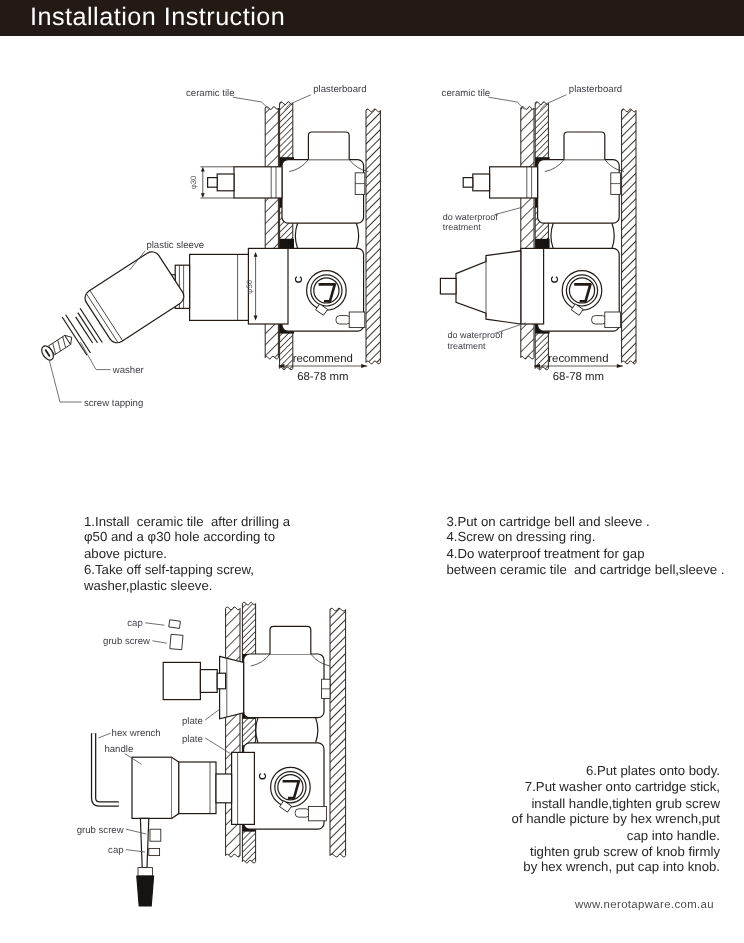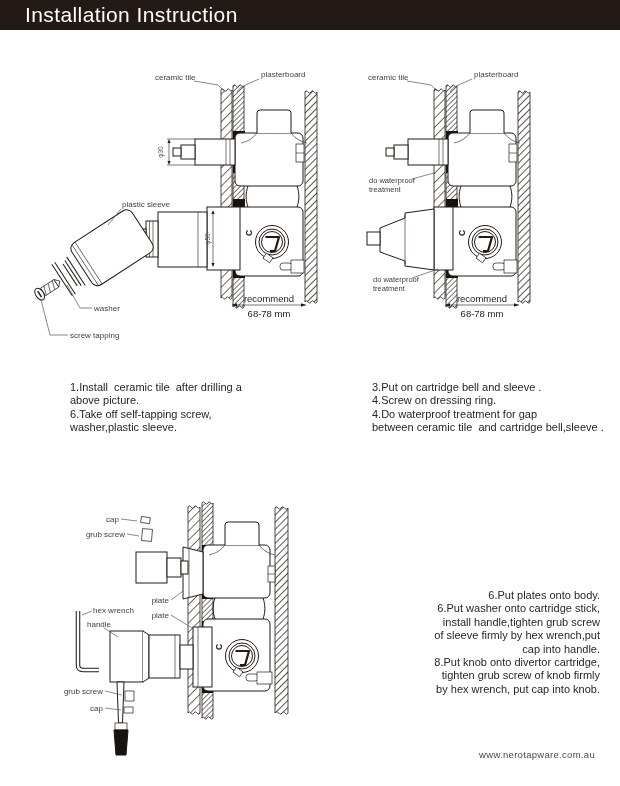--- a/index.html
+++ b/index.html
@@ -10,21 +10,21 @@
   .header-bar{
     position:absolute;left:0;top:0;width:620px;height:30px;
     background:#231a15;display:flex;align-items:center;
   }
   .header-title{
     color:#ffffff;font-size:21px;font-weight:500;letter-spacing:.4px;
     padding-left:25px;white-space:pre;
   }
   .diagram{position:absolute;}
   .instr{
-    position:absolute;color:#262626;font-size:11px;line-height:13.4px;
+    position:absolute;color:#262626;font-size:11px;line-height:13.4px;margin-top:48px;
   }
   .instr .line{white-space:pre;}
   .footer-url{
     position:absolute;right:25px;top:749px;font-size:9.5px;color:#4a4a4a;
     letter-spacing:.3px;
   }
   svg text{font-family:"Liberation Sans", sans-serif;}
   .lbl{font-size:8px;fill:#3d3d45;}
   .lbl-sm{font-size:7.5px;fill:#3d3d45;}
   .dim{font-size:6.5px;fill:#55555d;}
@@ -253,20 +253,21 @@
     <line class="ln-thin" x1="95" y1="250" x2="169" y2="250"></line>
     <polygon class="arrow" points="95,250 100,248.3 100,251.7"></polygon>
     <polygon class="arrow" points="169,250 164,248.3 164,251.7"></polygon>
     <text class="rec" text-anchor="middle" x="132" y="247">recommend</text>
     <text class="rec" text-anchor="middle" x="132" y="261.5">68-78 mm</text>
   </g>
 </svg>
 
 <div class="instr" style="left:70px;top:381px;width:250px;">
   <div class="line">1.Install  ceramic tile  after drilling a</div>
+  <div class="line">φ50 and a φ30 hole according to</div>
   <div class="line">above picture.</div>
   <div class="line">6.Take off self-tapping screw,</div>
   <div class="line">washer,plastic sleeve.</div>
 </div>
 
 <div class="instr" style="left:372px;top:381px;width:260px;">
   <div class="line">3.Put on cartridge bell and sleeve .</div>
   <div class="line">4.Screw on dressing ring.</div>
   <div class="line">4.Do waterproof treatment for gap</div>
   <div class="line">between ceramic tile  and cartridge bell,sleeve .</div>
@@ -369,22 +370,21 @@
     <circle class="ln" cx="202" cy="161" r="13" stroke-width=".9" fill="#fff"></circle>
     <circle class="ln" cx="202" cy="161" r="10.5" stroke-width=".9" fill="#fff"></circle>
     <path d="M195.5,156 L209,156 L205,170 L200,170" fill="none" stroke="#231a15" stroke-width="2.2" stroke-linejoin="round"></path>
     <rect class="ol-thin" x="194" y="174" width="8" height="6" transform="rotate(35 198 177)"></rect>
   </g>
   <text class="cmark" text-anchor="middle" transform="rotate(-90 179 152)" x="179" y="155">C</text>
 </svg>
 
 <div class="instr" style="left:360px;top:589px;width:240px;text-align:right;">
   <div class="line">6.Put plates onto body.</div>
-  <div class="line">6.Put washer onto cartridge stick,</div>
+  <div class="line">7.Put washer onto cartridge stick,</div>
   <div class="line">install handle,tighten grub screw</div>
-  <div class="line">of sleeve firmly by hex wrench,put</div>
+  <div class="line">of handle picture by hex wrench,put</div>
   <div class="line">cap into handle.</div>
-  <div class="line">8.Put knob onto divertor cartridge,</div>
   <div class="line">tighten grub screw of knob firmly</div>
   <div class="line">by hex wrench, put cap into knob.</div>
 </div>
 
 <div class="footer-url">www.nerotapware.com.au</div>
 
 </body></html>

